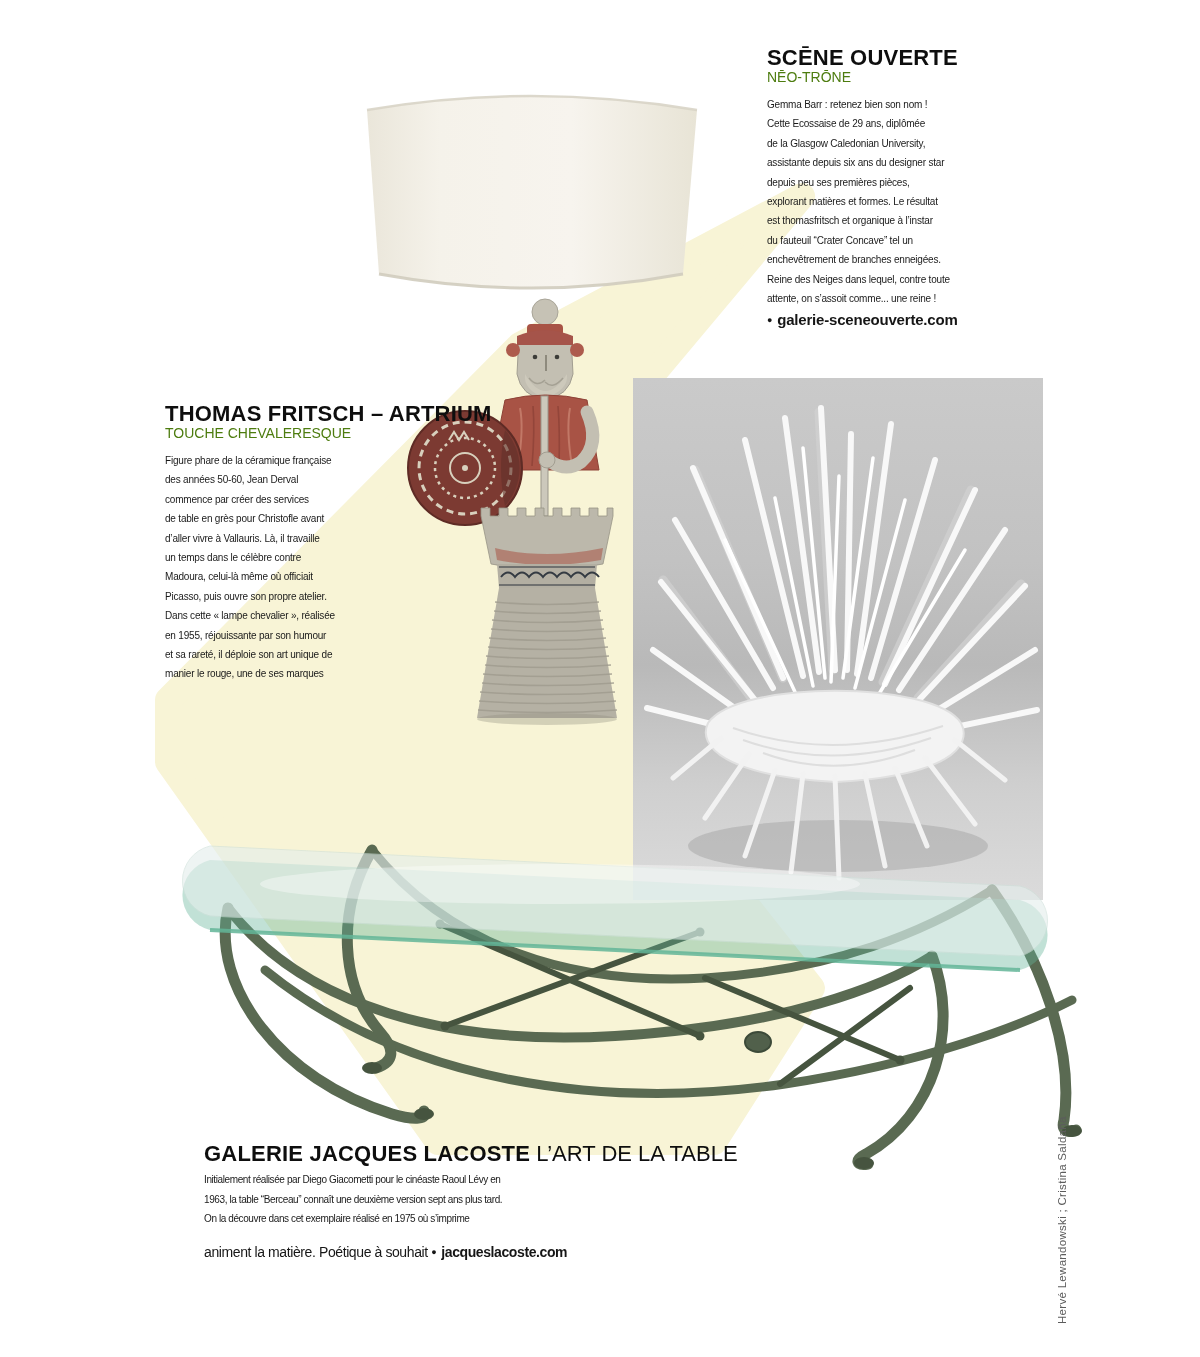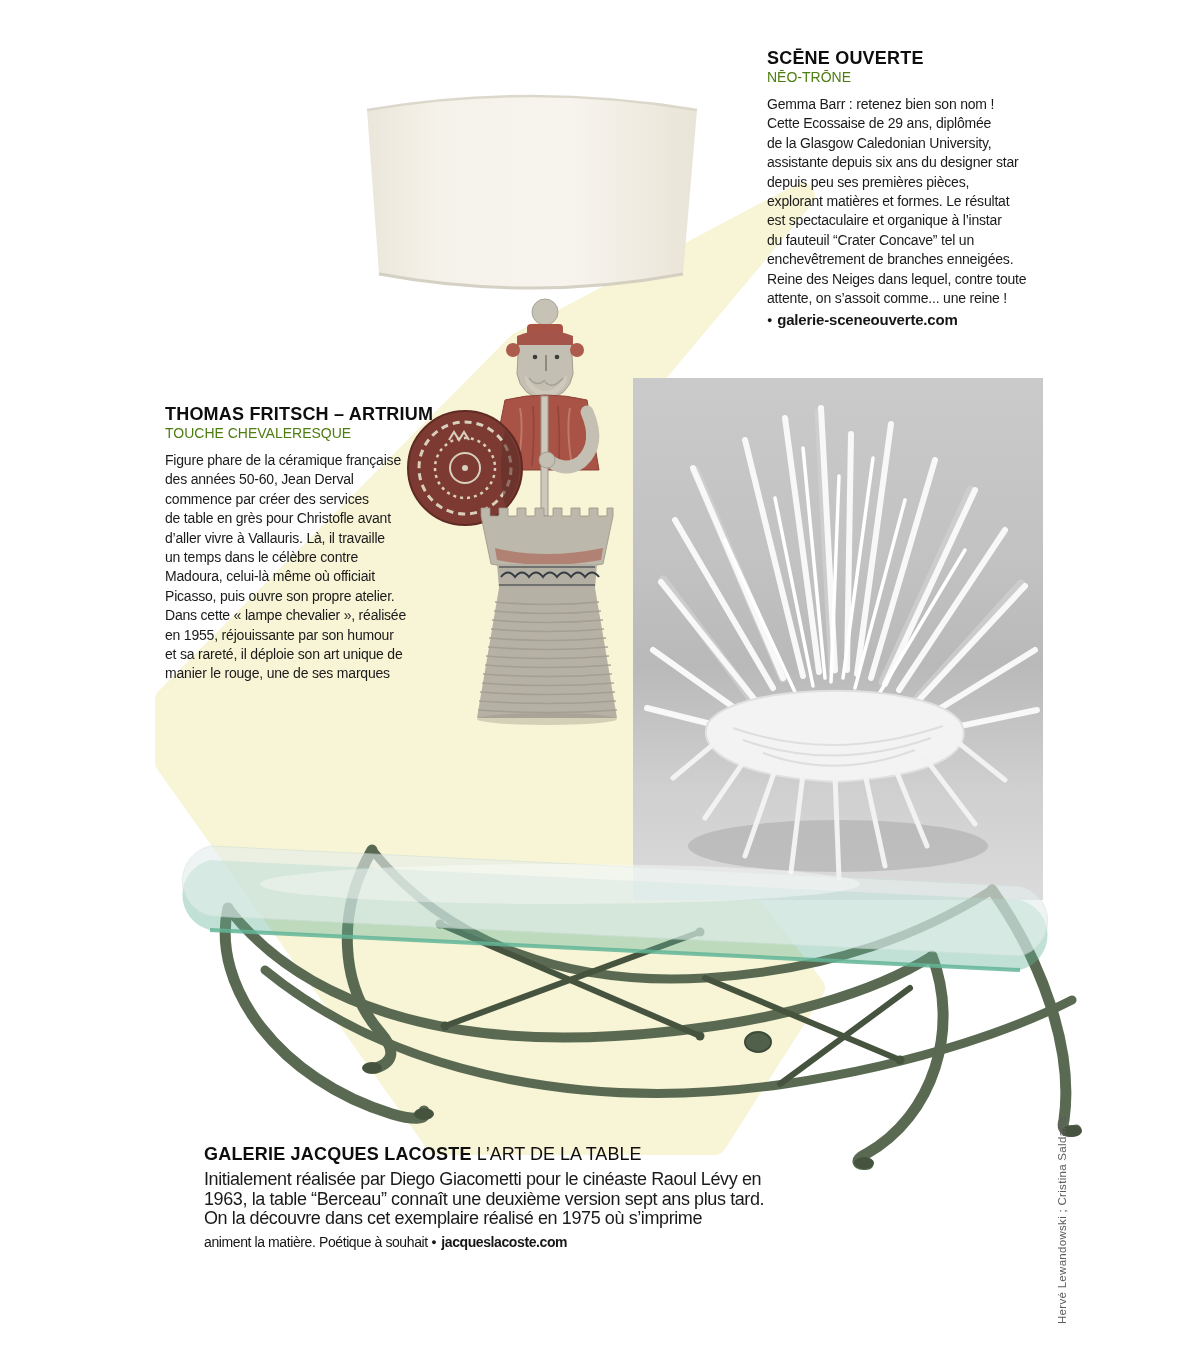--- a/index.html
+++ b/index.html
@@ -7,28 +7,28 @@
         font-family:"Liberation Sans","DejaVu Sans",sans-serif;}
   .ribbon{position:absolute;left:0;top:0;z-index:0;}
   .lamp{position:absolute;left:345px;top:78px;z-index:2;}
   .throne{position:absolute;left:633px;top:378px;width:410px;height:522px;z-index:3;
           background:linear-gradient(180deg,#cacaca 0%,#c2c2c2 35%,#b9b9b9 55%,#cfcfcf 78%,#dbdbdb 100%);}
   .table-art{position:absolute;left:140px;top:828px;z-index:4;}
   .col{position:absolute;z-index:5;color:#161616;}
   .scene{left:767px;top:48px;width:350px;}
   .fritsch{left:165px;top:404px;width:320px;}
   .lacoste{left:204px;top:1144px;width:540px;}
-  .title{font-size:18px;line-height:20px;font-weight:700;letter-spacing:.2px;color:#0e0e0e;white-space:nowrap;}
+  .title{font-size:22px;line-height:20px;font-weight:700;letter-spacing:.2px;color:#0e0e0e;white-space:nowrap;}
   .title-suffix{font-weight:400;letter-spacing:0;}
   .subtitle{font-size:14px;line-height:19px;font-weight:400;color:#4d7c0f;white-space:nowrap;}
-  .body{margin-top:8px;font-size:14px;line-height:19.4px;letter-spacing:-0.2px;color:#1a1a1a;}
-  .lacoste .body{margin-top:6px;font-size:18px;line-height:19.5px;letter-spacing:-0.4px;}
+  .body{margin-top:8px;font-size:10px;line-height:19.4px;letter-spacing:-0.2px;color:#1a1a1a;}
+  .lacoste .body{margin-top:6px;font-size:10px;line-height:19.5px;letter-spacing:-0.4px;}
   .tline{white-space:nowrap;}
   .linkline{margin-top:2px;font-size:15px;line-height:19.4px;letter-spacing:-0.2px;white-space:nowrap;}
-  .lacoste .linkline{font-size:14px;letter-spacing:-0.4px;margin-top:4px;}
+  .lacoste .linkline{font-size:14px;letter-spacing:-0.4px;margin-top:14px;}
   .bullet{font-size:9px;vertical-align:2px;margin-right:5px;}
   .link{font-weight:700;}
   .credit{position:absolute;left:1056px;top:1088px;z-index:5;height:236px;
           writing-mode:vertical-rl;transform:rotate(180deg);
           font-size:11.5px;letter-spacing:.3px;color:#5c5c5c;white-space:nowrap;}
 </style>
 </head>
 <body>
 
 <div class="page">
@@ -199,21 +199,21 @@
   <div class="col scene">
     <div class="title">SCĒNE OUVERTE</div>
     <div class="subtitle">NĒO-TRŌNE</div>
     <div class="body">
         <div class="tline">Gemma Barr : retenez bien son nom !</div>
         <div class="tline">Cette Ecossaise de 29 ans, diplômée</div>
         <div class="tline">de la Glasgow Caledonian University,</div>
         <div class="tline">assistante depuis six ans du designer star</div>
         <div class="tline">depuis peu ses premières pièces,</div>
         <div class="tline">explorant matières et formes. Le résultat</div>
-        <div class="tline">est spectaculaire et organique à l’instar</div>
+        <div class="tline">est thomasfritsch et organique à l’instar</div>
         <div class="tline">du fauteuil “Crater Concave” tel un</div>
         <div class="tline">enchevêtrement de branches enneigées.</div>
         <div class="tline">Reine des Neiges dans lequel, contre toute</div>
         <div class="tline">attente, on s’assoit comme... une reine !</div>
       </div>
     <div class="linkline"><span class="bullet">●</span><span class="link">galerie-sceneouverte.com</span></div>
   </div>
 
   <div class="col fritsch">
     <div class="title">THOMAS FRITSCH – ARTRIUM</div>

